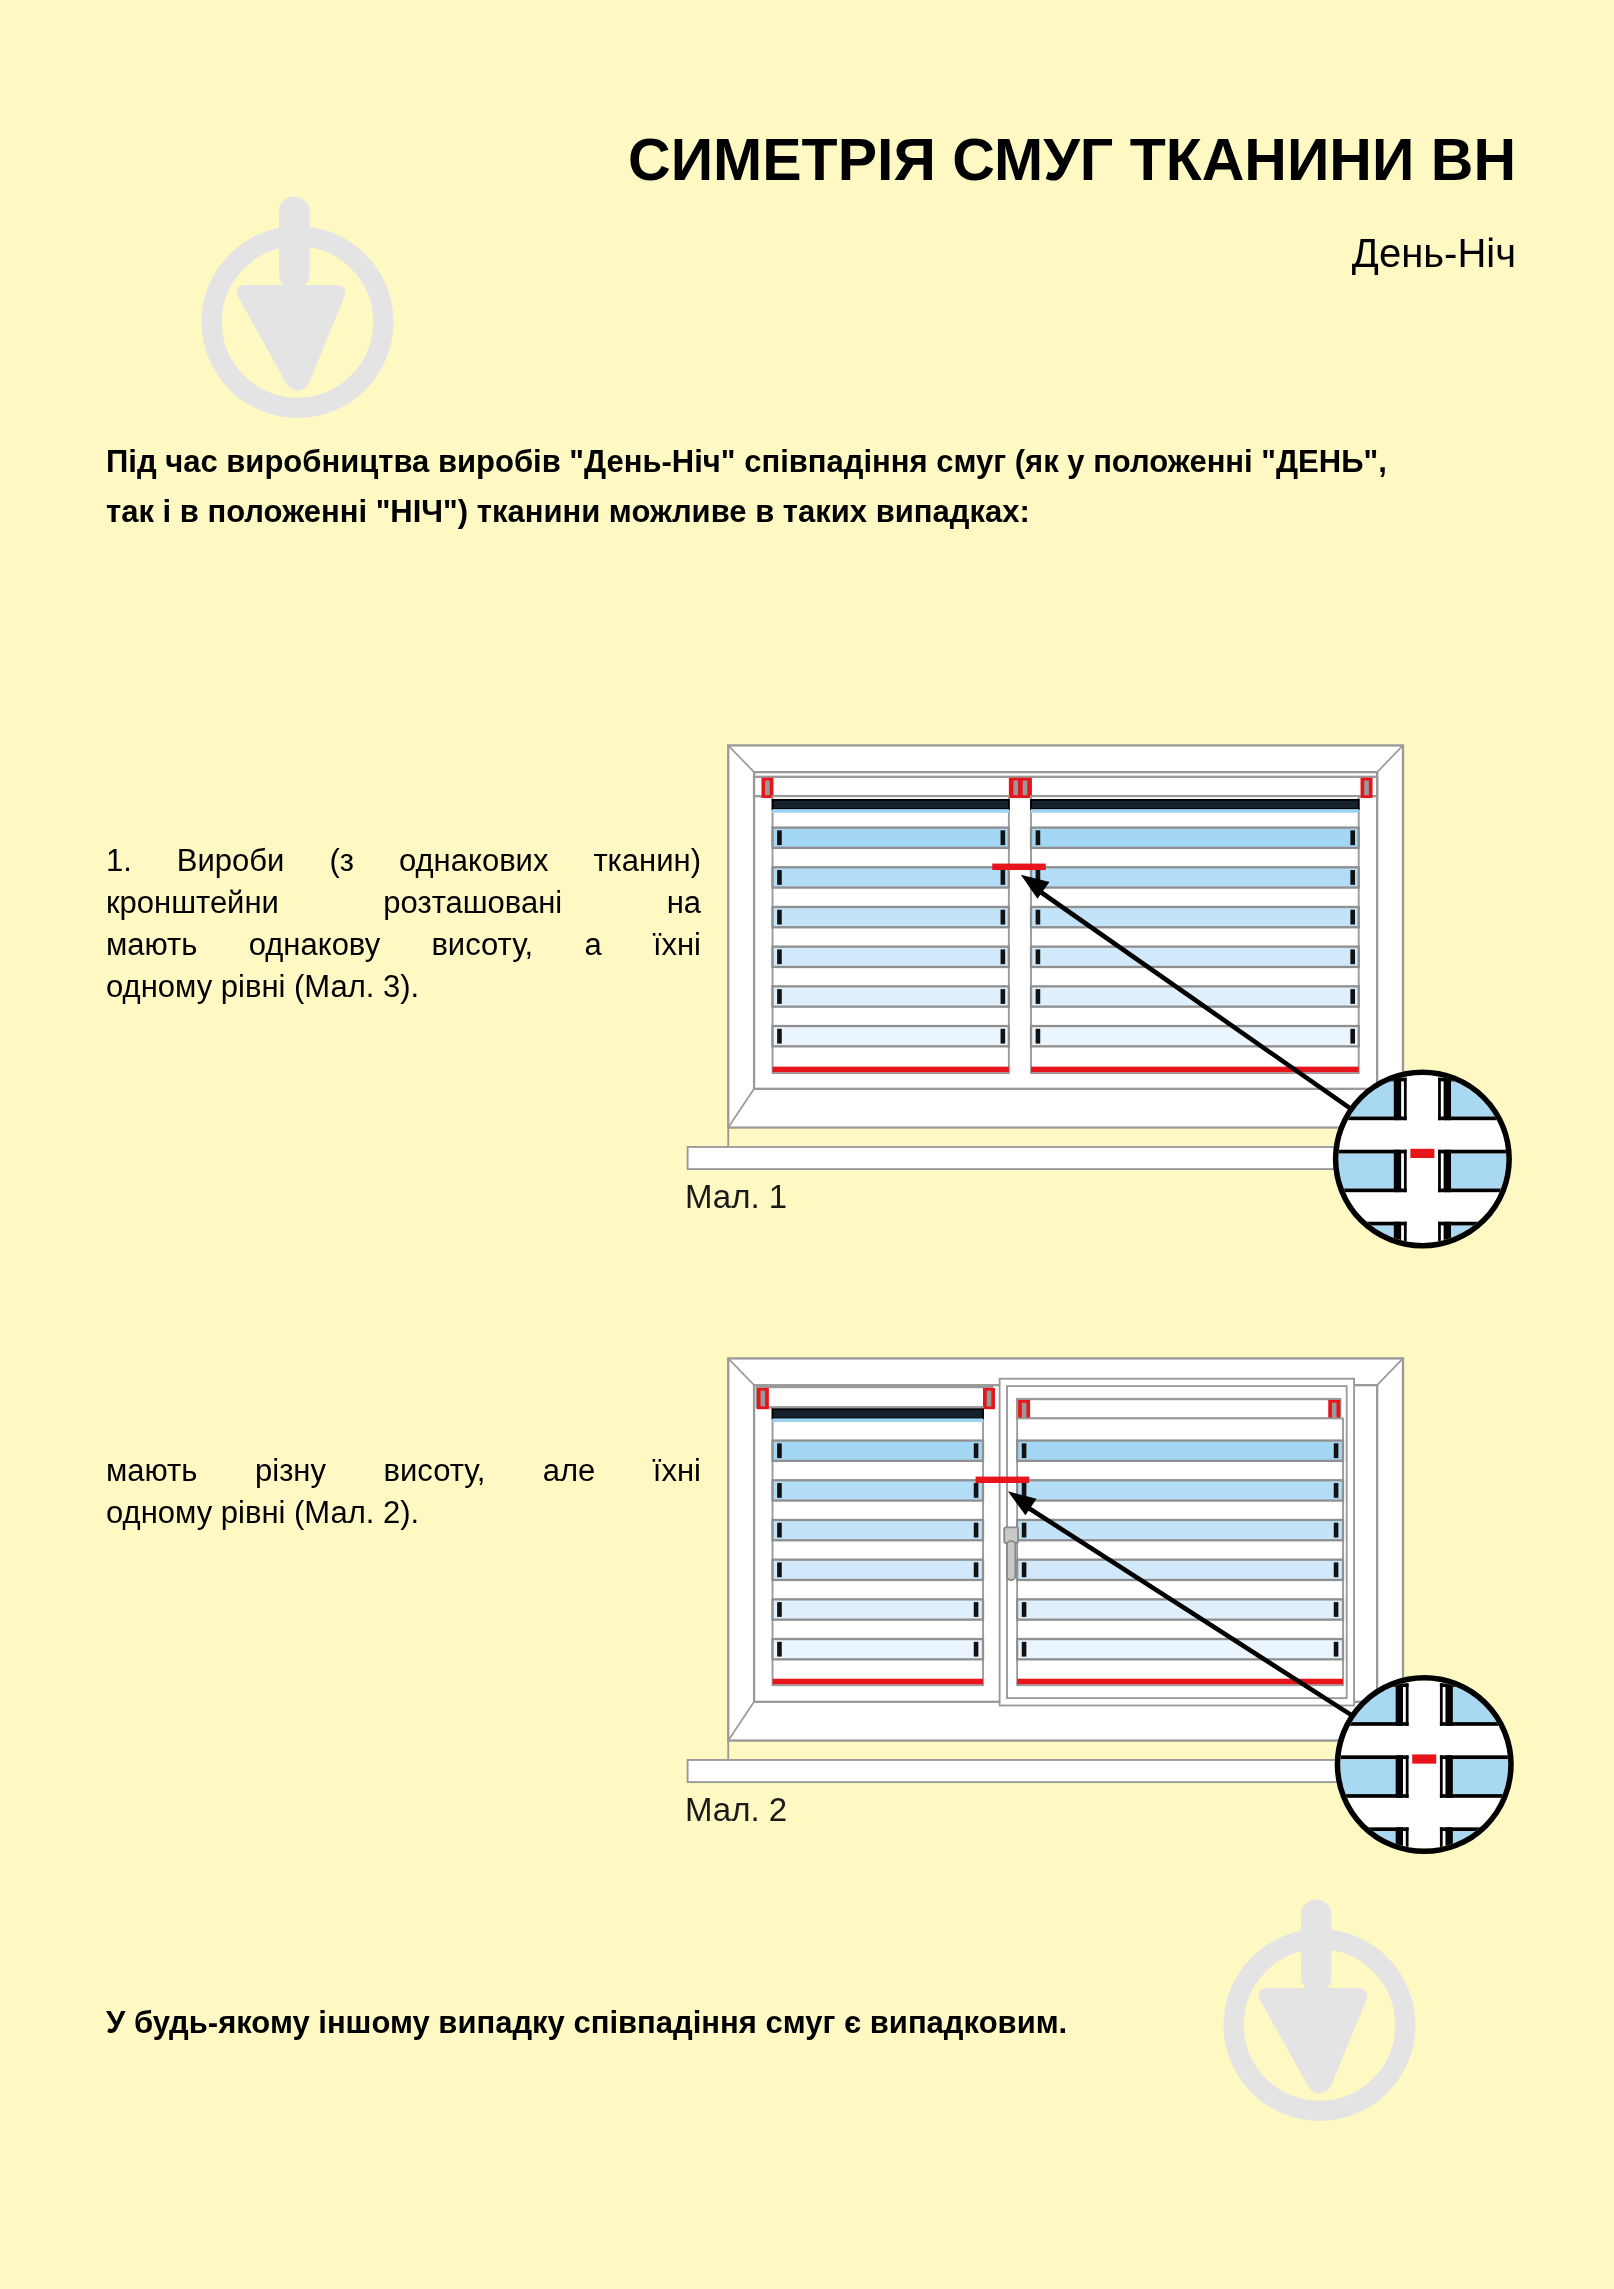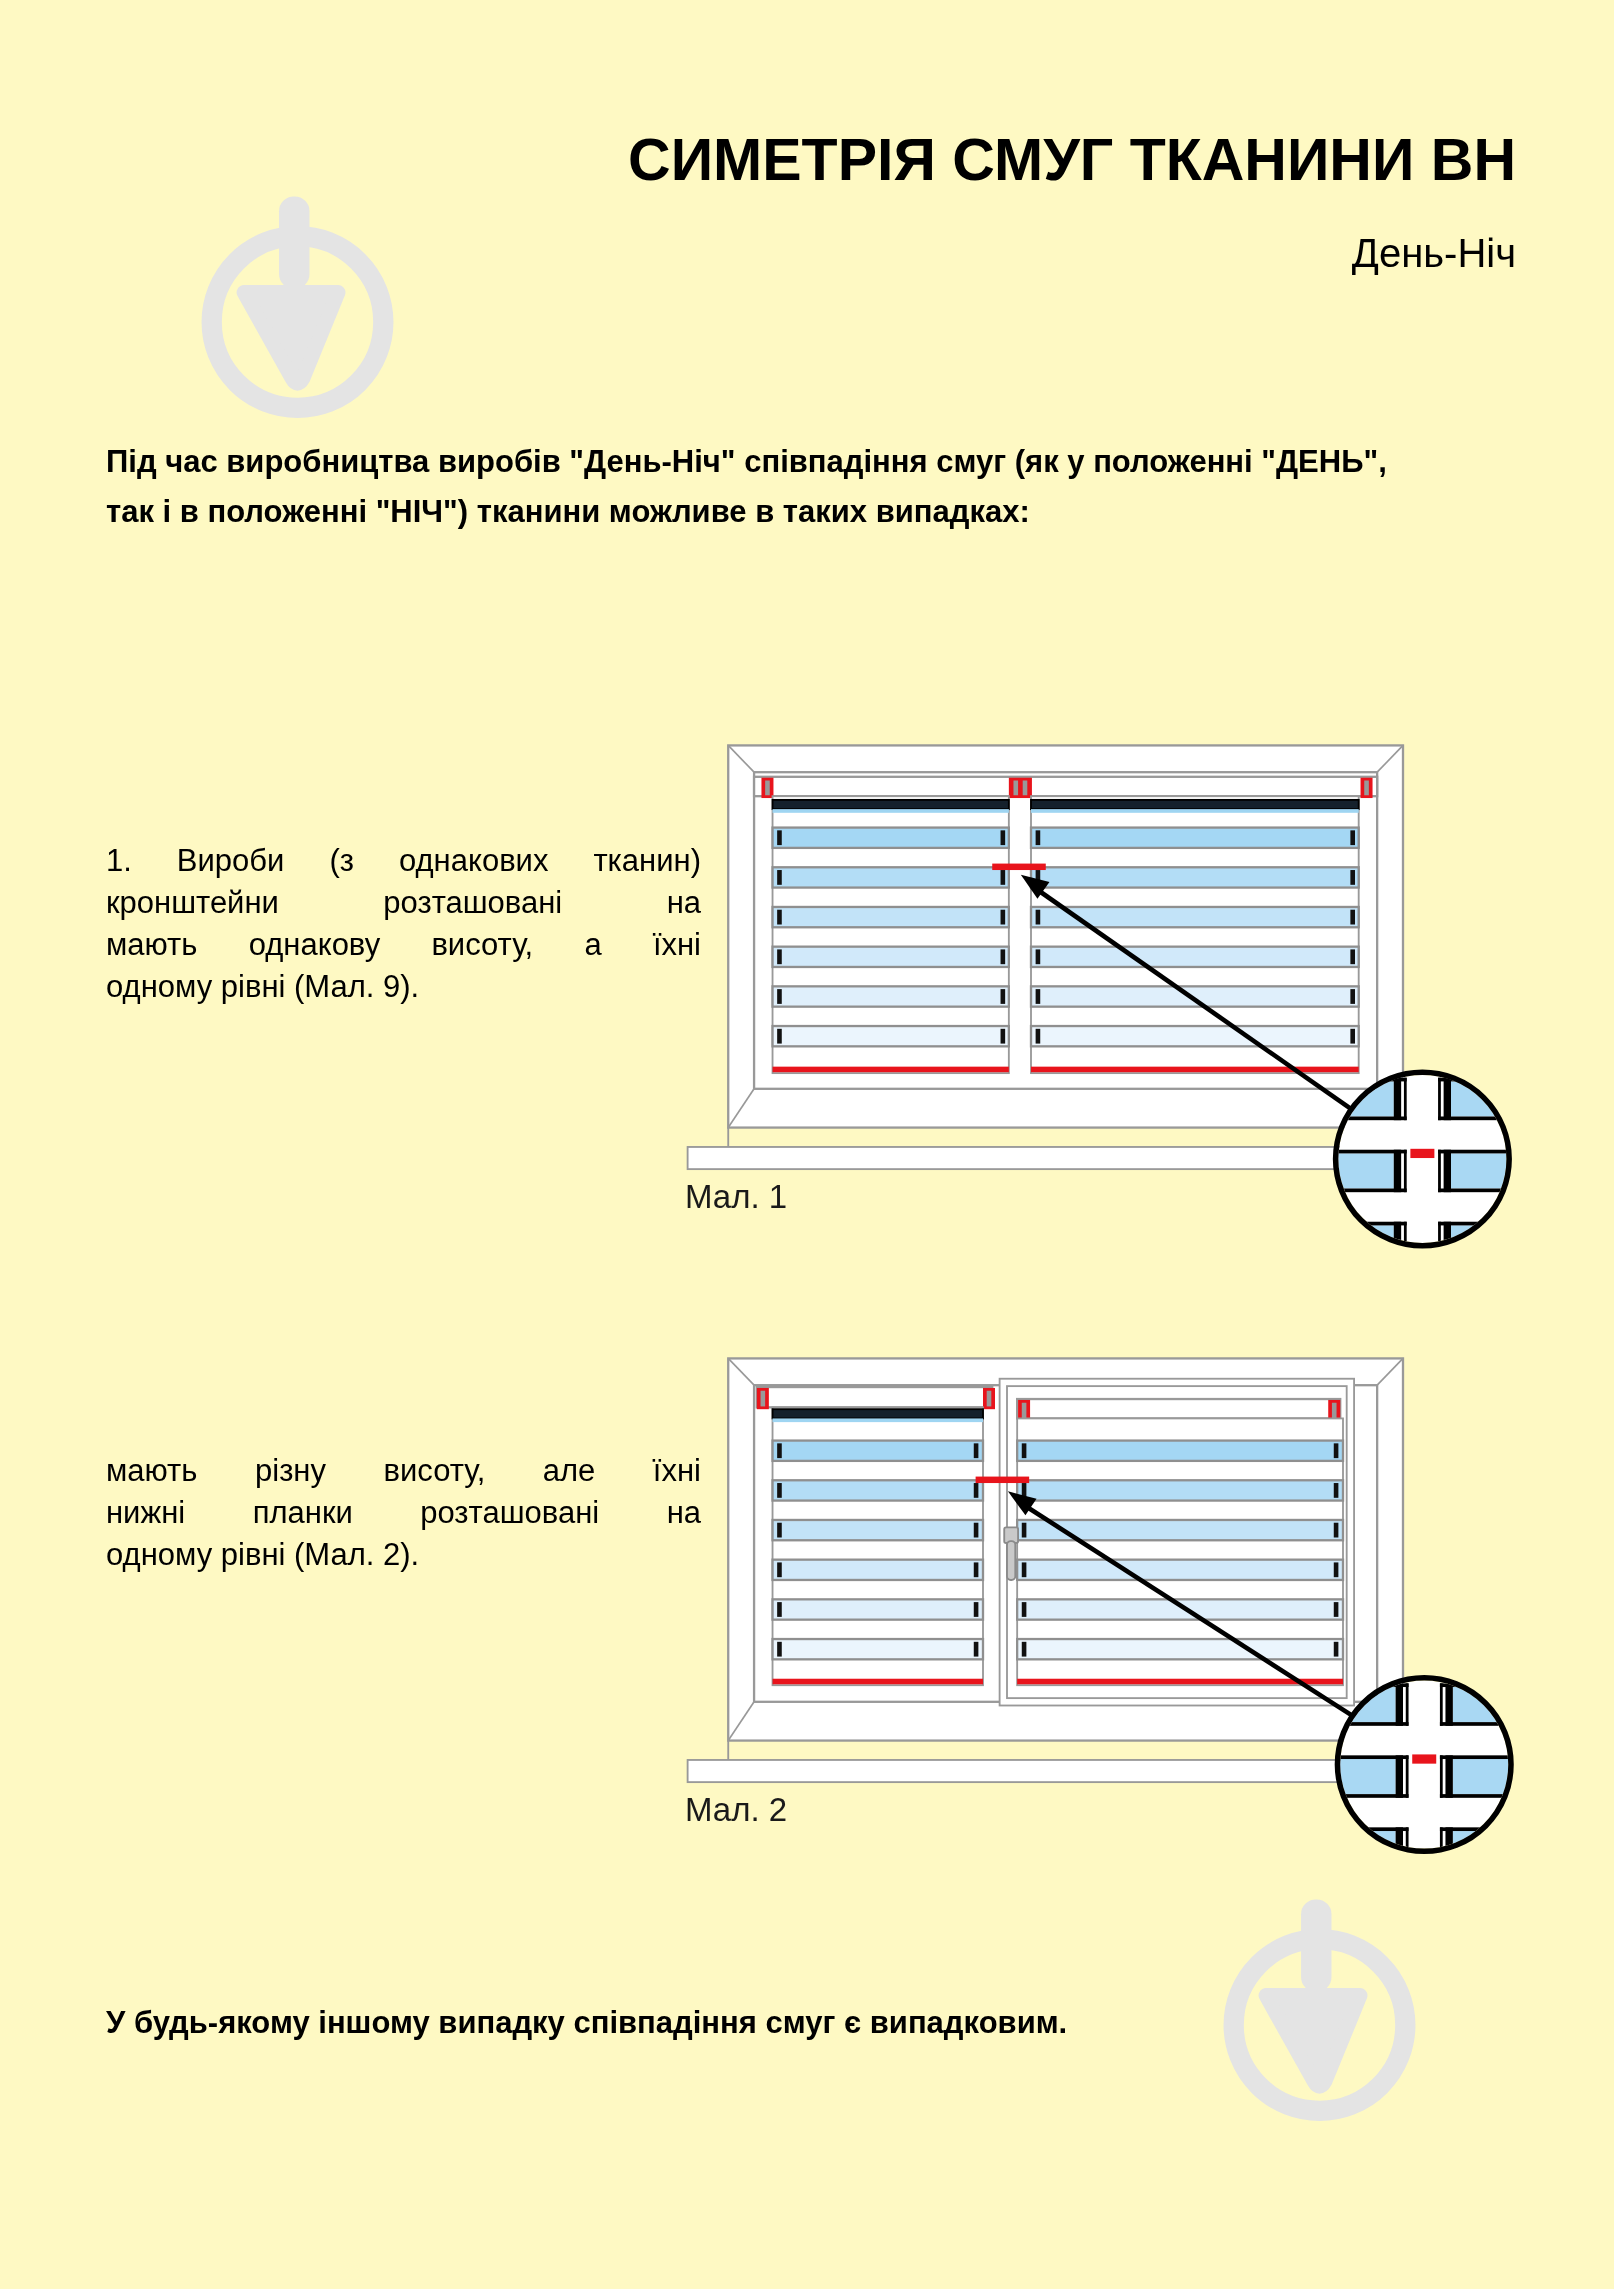--- a/index.html
+++ b/index.html
@@ -40,26 +40,25 @@
 
   <div class="abs intro" style="left:106px;top:437px">
     <div>Під час виробництва виробів "День-Ніч" співпадіння смуг (як у положенні "ДЕНЬ",</div>
     <div>так і в положенні "НІЧ") тканини можливе в таких випадках:</div>
   </div>
 
   <div class="abs item" style="left:106px;top:816px">
     <div class="jline">1. Вироби (з однакових тканин)</div>
     <div class="jline">кронштейни розташовані на</div>
     <div class="jline">мають однакову висоту, а їхні</div>
-    <div class="lline">одному рівні (Мал. 9).</div>
+    <div class="lline">одному рівні (Мал. 3).</div>
   </div>
 
   <div class="abs item" style="left:106px;top:1426px">
     <div class="jline">мають різну висоту, але їхні</div>
-    <div class="jline">нижні планки розташовані на</div>
     <div class="lline">одному рівні (Мал. 2).</div>
   </div>
 
   <svg class="abs" style="left:683px;top:738px" width="840" height="517" viewBox="0 0 910 560">
     <defs>
       <clipPath id="magclip">
           <circle r="91"></circle>
         </clipPath>
       <g id="mag-content">
         <g clip-path="url(#magclip)">

